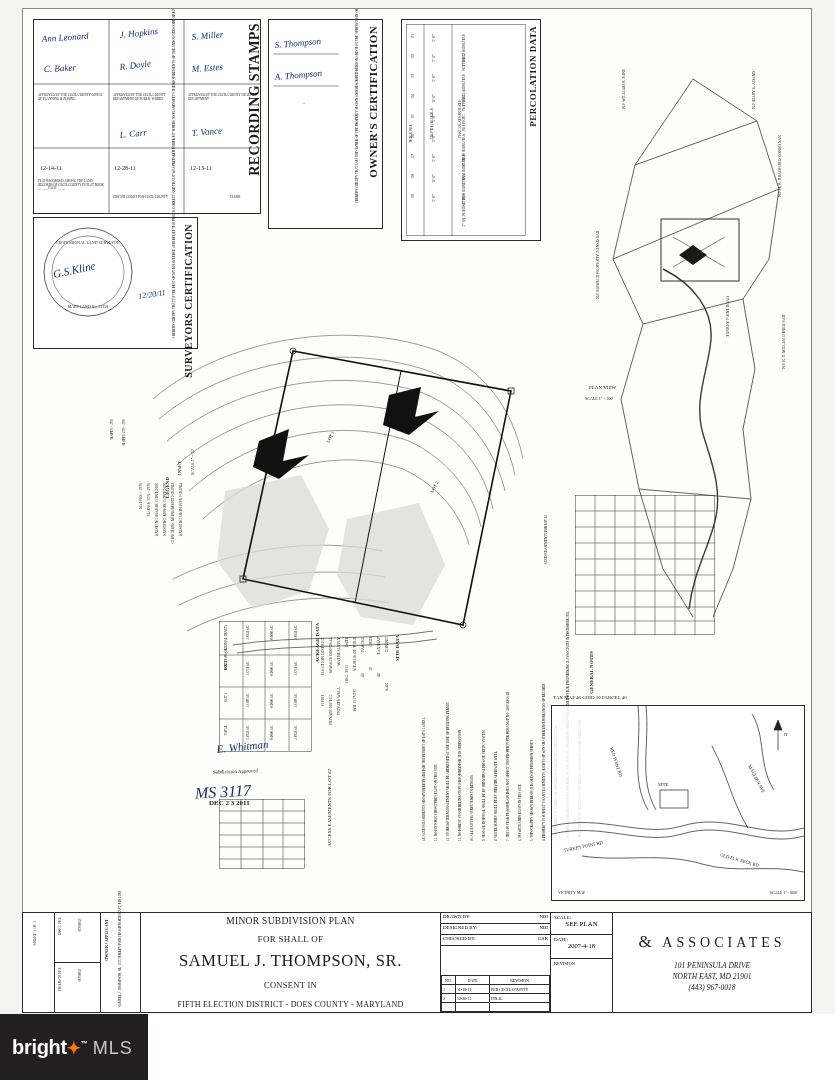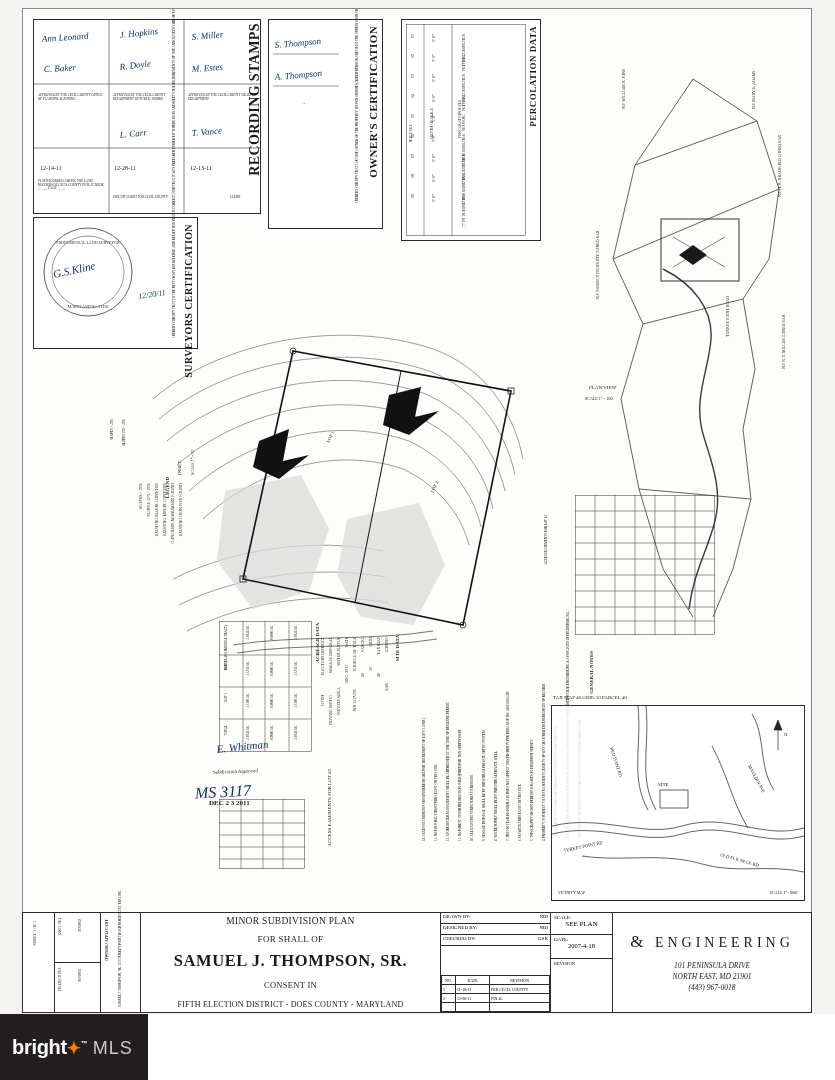--- a/index.html
+++ b/index.html
@@ -56,21 +56,21 @@
   #tb-left { width: 32px; }
   #tb-num { width: 46px; }
   #tb-owner { width: 40px; }
   #tb-main { width: 300px; display: flex; flex-direction: column; align-items: center; justify-content: center; }
   #tb-drawn { width: 110px; }
   #tb-scale { width: 62px; }
   #tb-rjk { flex: 1; display: flex; flex-direction: column; align-items: center; justify-content: center; }
 
   .tb-main-t1 { font-size: 9.5px; letter-spacing: .3px; margin-bottom: 8px; }
   .tb-main-t2 { font-size: 9px; letter-spacing: .3px; margin-bottom: 7px; }
-  .tb-main-t3 { font-size: 16.5px; font-weight: bold; letter-spacing: .6px; margin-bottom: 9px; }
+  .tb-main-t3 { font-size: 16.5px; font-weight: normal; letter-spacing: .6px; margin-bottom: 9px; }
   .tb-main-t4 { font-size: 8.5px; letter-spacing: .3px; margin-bottom: 10px; }
   .tb-main-t5 { font-size: 8px; letter-spacing: .2px; }
 
   .rjk-logo { font-size: 21px; letter-spacing: .5px; white-space: nowrap; }
   .rjk-logo .big { font-size: 27px; }
   .rjk-sub { font-size: 14px; letter-spacing: 4px; white-space: nowrap; margin-top: 1px;}
   .rjk-addr { font-size: 7.5px; font-style: italic; line-height: 1.45; text-align: center; margin-top: 9px; }
 
   .rev-table { position: absolute; left: 0; bottom: 0; width: 100%; font-size: 4px; }
   .rev-table table { border-collapse: collapse; width: 100%; }
@@ -555,21 +555,21 @@
         <div style="font-size:6.5px; text-align:center;">2007-4-18</div>
       </div>
       <div style="position:absolute; left:0; top:46px; width:100%; font-size:4.5px; padding:2px 3px;">
         <span>REVISION</span>
       </div>
     </div>
 
     <div id="tb-rjk">
       <div class="rjk-sub ink">
         <span style="font-size:17px;">&amp;</span>
-        <span>ENGINEERING</span>
+        <span>ASSOCIATES</span>
       </div>
       <div class="rjk-addr ink">
         <div>101 PENINSULA DRIVE</div>
         <div>NORTH EAST, MD  21901</div>
         <div>(443) 967-0018</div>
       </div>
     </div>
 
   </div>
 

